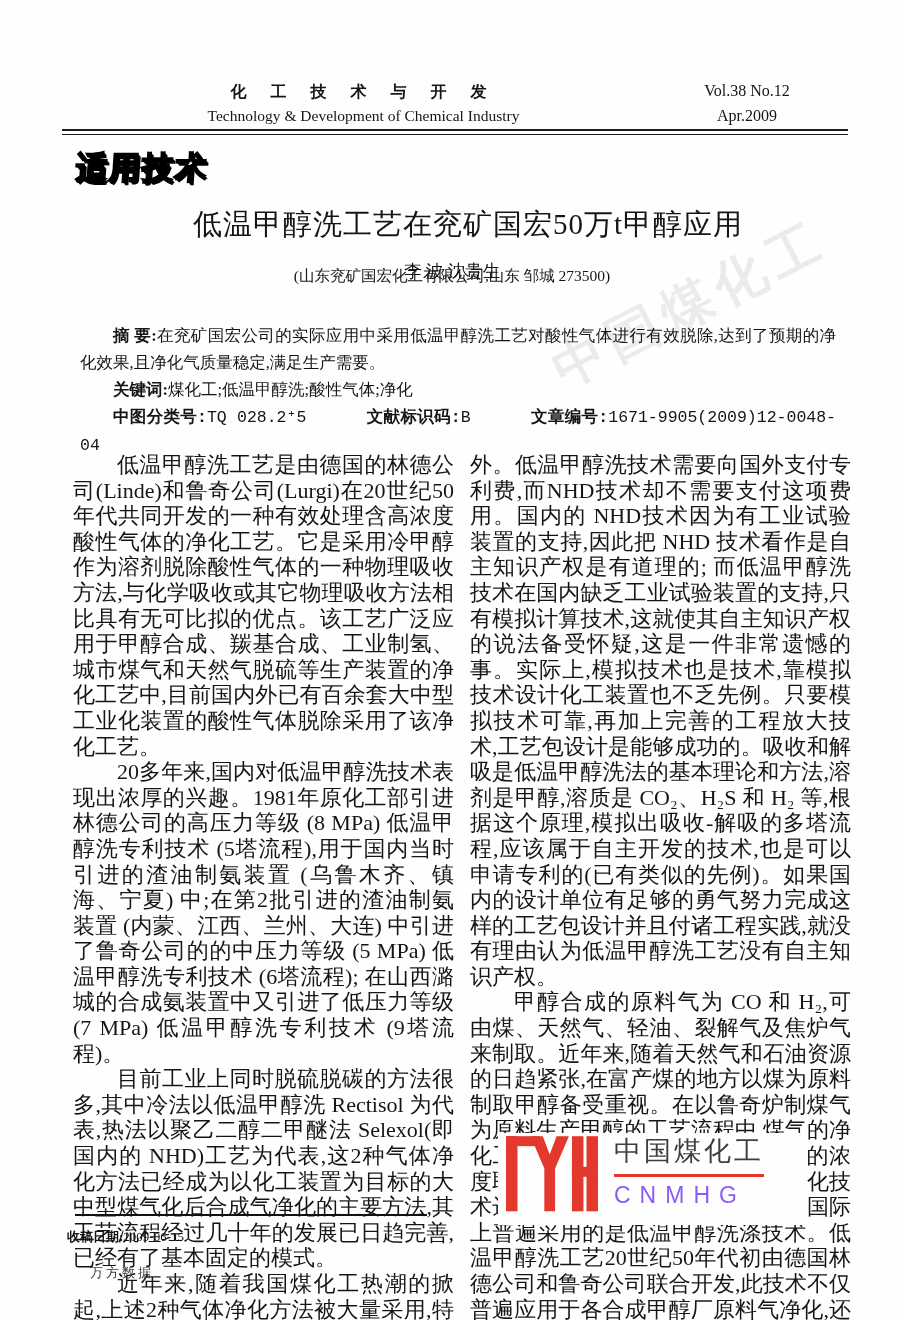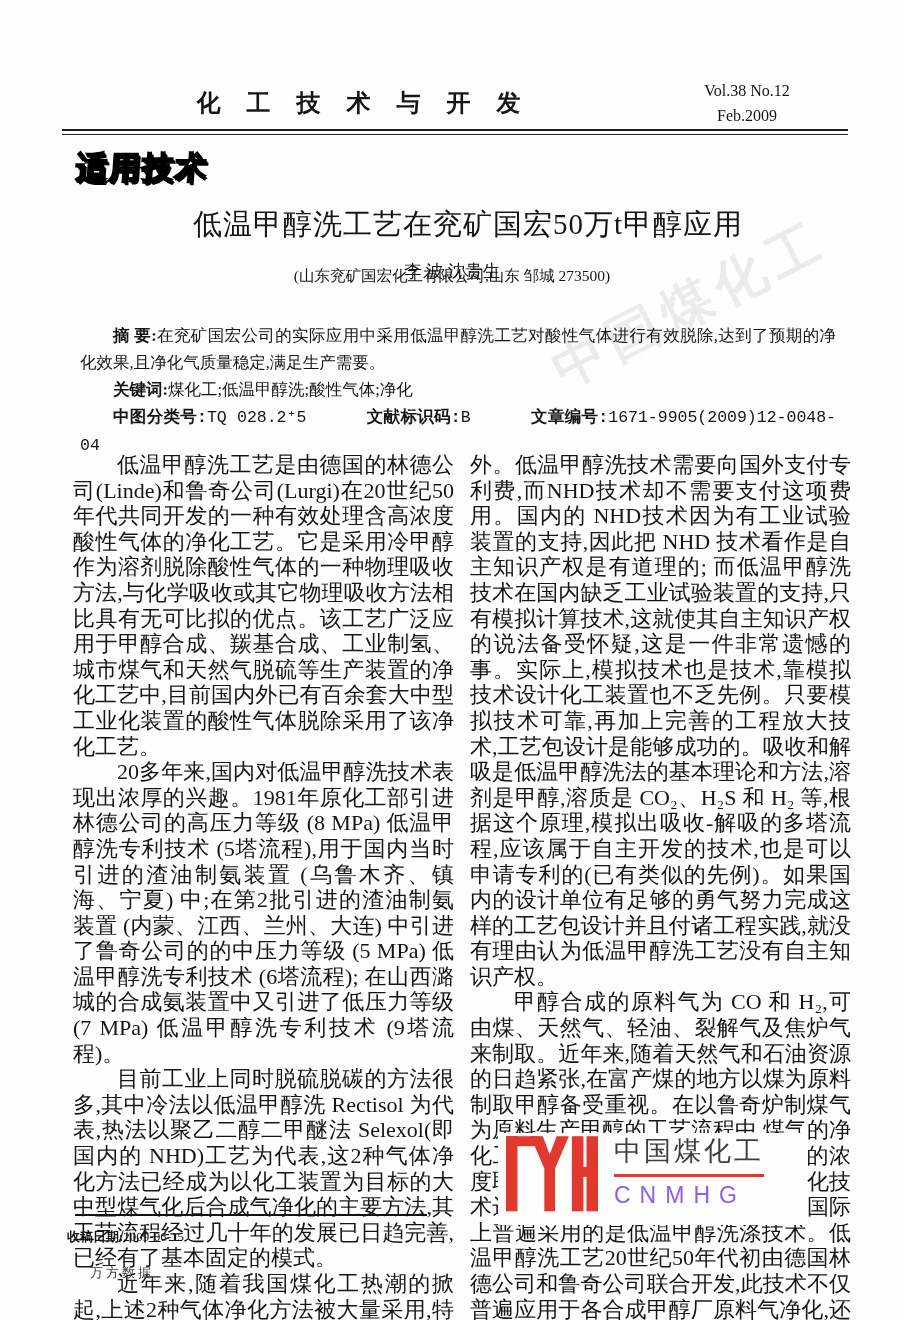--- a/index.html
+++ b/index.html
@@ -9,21 +9,21 @@
     background:#fefefe; overflow:hidden; color:#151515;
     font-family:"Liberation Serif","DejaVu Serif",serif;
   }
   
   .journal-header{
     position:absolute; top:78px; left:75px; right:62px;
     display:flex; justify-content:space-between; align-items:center;
   }
   .jh-left,.jh-right{width:190px; text-align:center; font-size:16px; line-height:25px;}
   .jh-center{flex:1; text-align:center;}
-  .jh-title-cn{font-size:24px; font-weight:bold; letter-spacing:10px;}
+  .jh-title-cn{font-size:16px; font-weight:bold; letter-spacing:10px;}
   .jh-title-en{font-size:15.5px; margin-top:4px;}
   .header-rule{
     position:absolute; top:129px; left:62px; right:56px; height:3px;
     border-top:2px solid #1c1c1c; border-bottom:1px solid #1c1c1c;
   }
   
   .badge{
     position:absolute; top:147px; left:76px;
     font-family:"Liberation Sans","DejaVu Sans",sans-serif;
     font-size:31px; font-weight:bold; letter-spacing:2px;
@@ -101,24 +101,25 @@
   }
 </style>
 </head>
 <body>
 
 <div class="page">
 
   <div class="journal-header">
     <div class="jh-center">
       <div class="jh-title-cn">化 工 技 术 与 开 发</div>
+      <div class="jh-title-en">Technology &amp; Development of Chemical Industry</div>
     </div>
     <div class="jh-right">
       <div>Vol.38  No.12</div>
-      <div>Feb.2009</div>
+      <div>Apr.2009</div>
     </div>
   </div>
   <div class="header-rule"></div>
 
   <div class="badge">适用技术</div>
 
   <div class="article-title">低温甲醇洗工艺在兖矿国宏50万t甲醇应用</div>
   <div class="authors">李  波,沈贵生</div>
   <div class="affiliation">(山东兖矿国宏化工有限公司,山东 邹城  273500)</div>
 

